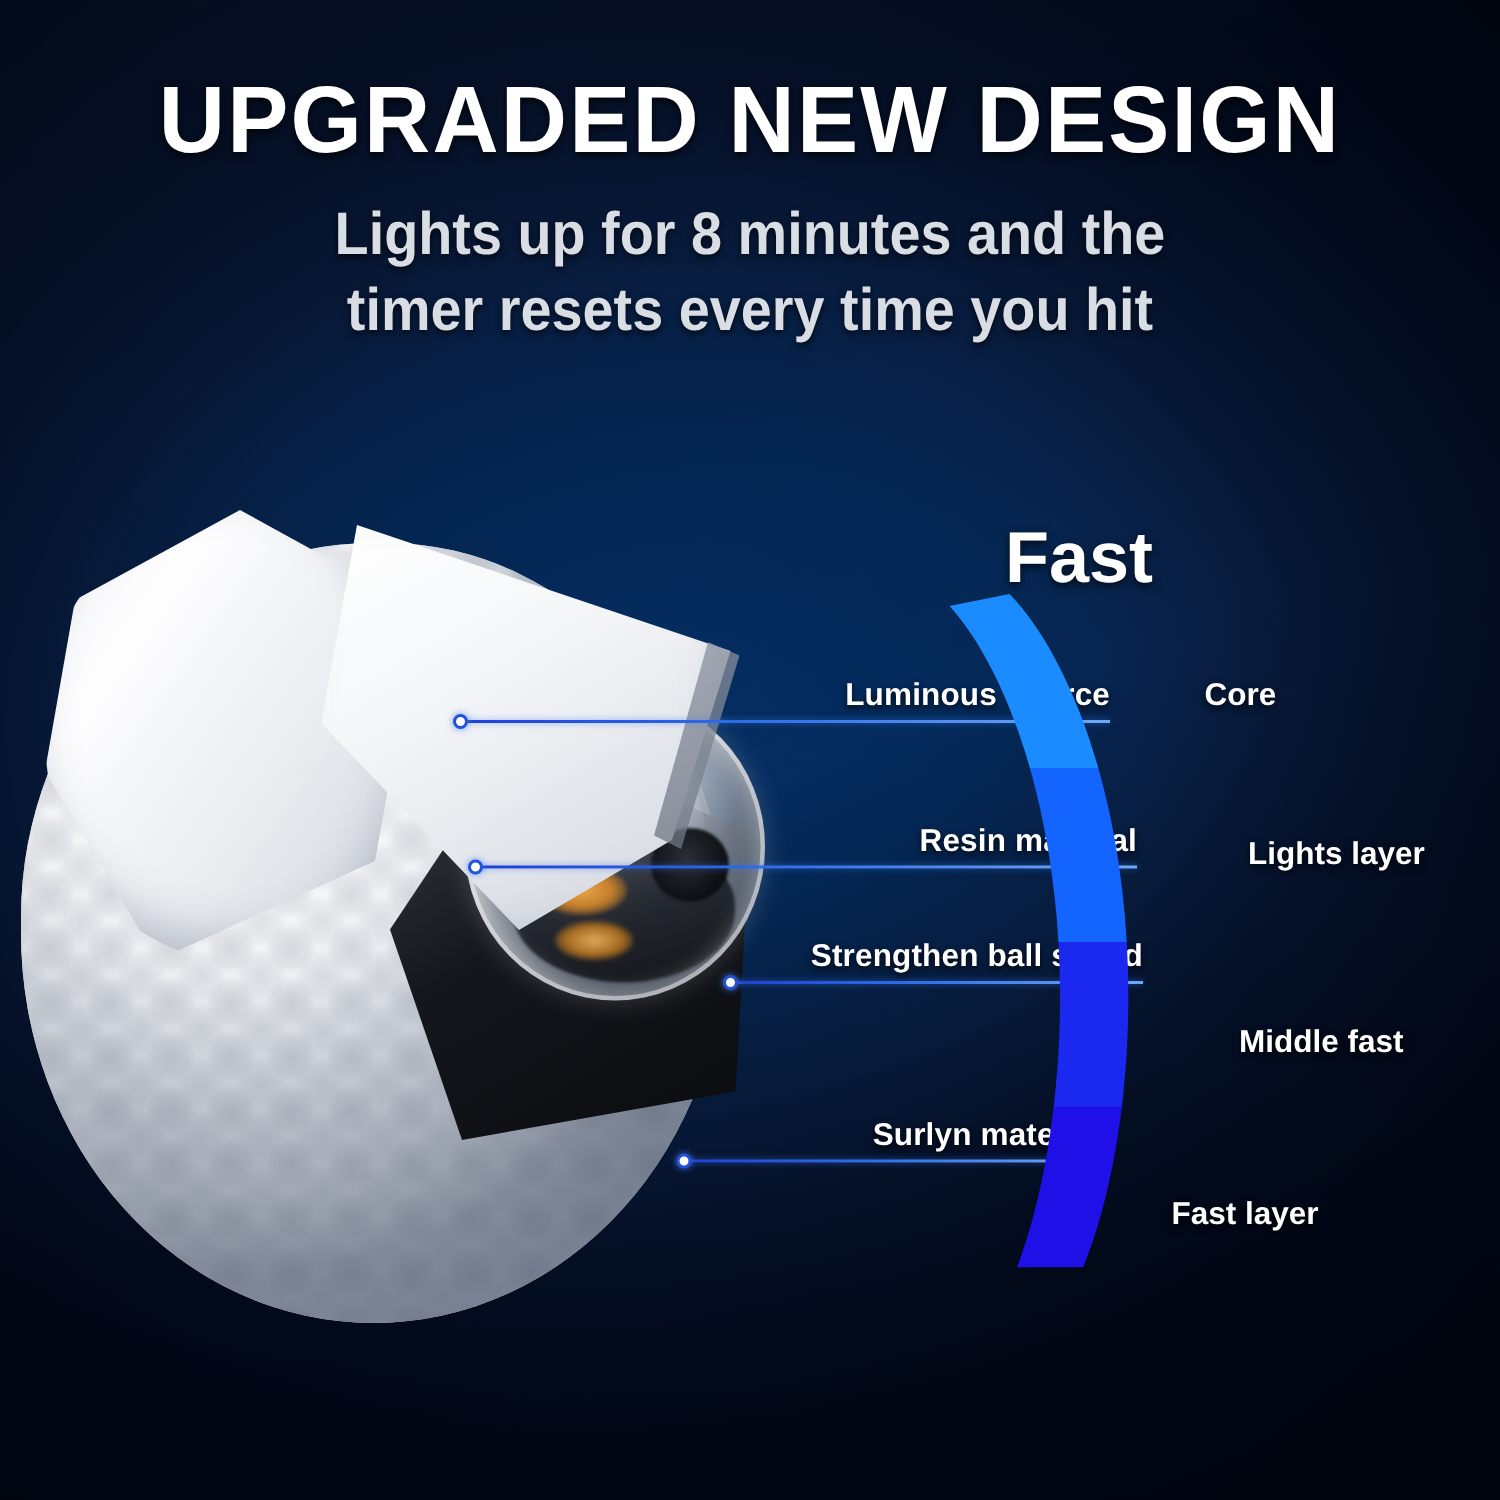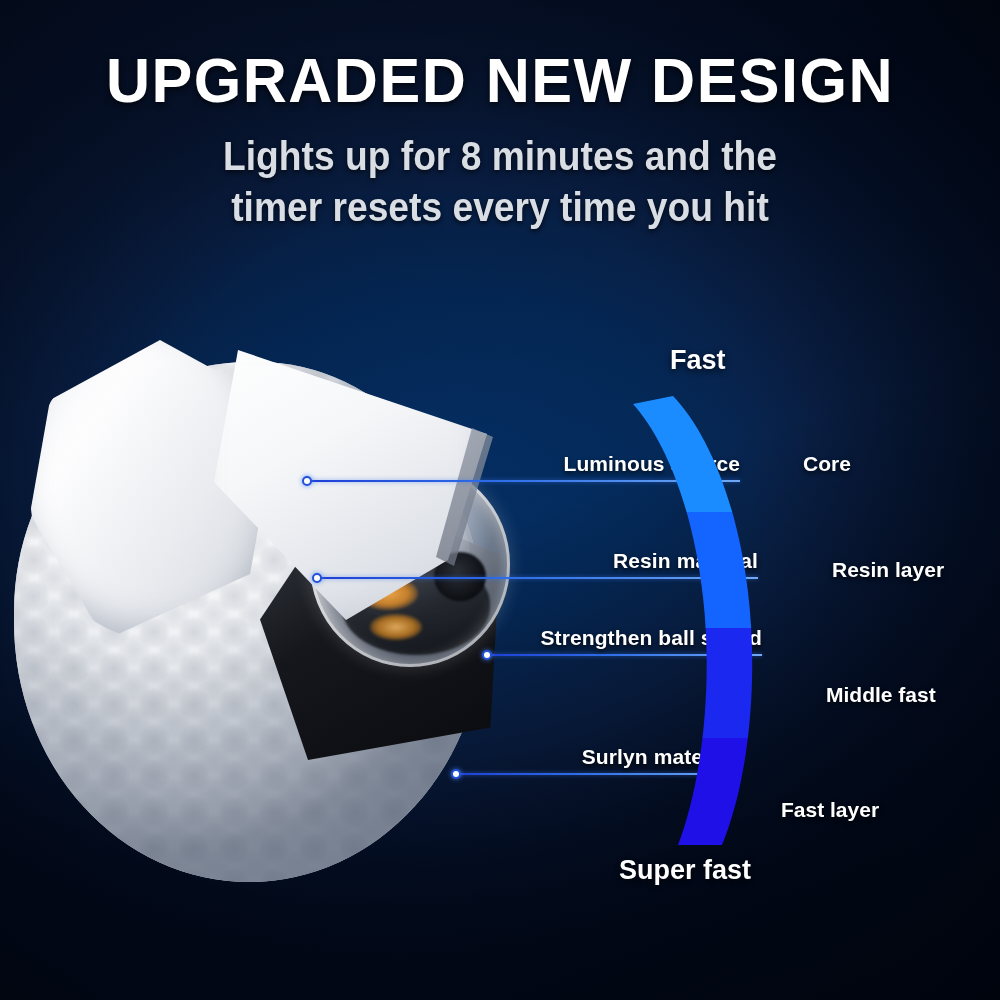--- a/index.html
+++ b/index.html
@@ -226,21 +226,21 @@
     color:#ffffff;
     text-shadow:0 2px 4px rgba(0,0,0,0.8);
     letter-spacing:.1px;
   }
 
   
   #arc { position:absolute; left:0; top:0; width:1000px; height:1000px; }
 
   .speed-word {
     position:absolute;
-    font-size:27px;
+    font-size:48px;
     font-weight:bold;
     color:#ffffff;
     text-shadow:0 2px 6px rgba(0,0,0,0.75);
     white-space:nowrap;
   }
   .layer-word {
     position:absolute;
     font-size:21px;
     font-weight:bold;
     color:#ffffff;
@@ -322,22 +322,21 @@
     </defs>
     <g clip-path="url(#arcclip)">
       <rect id="band0" x="600" y="380" width="220" height="132" fill="#1a8cff"></rect>
       <rect id="band1" x="600" y="512" width="220" height="116" fill="#1464ff"></rect>
       <rect id="band2" x="600" y="628" width="220" height="110" fill="#1a28f0"></rect>
       <rect id="band3" x="600" y="738" width="220" height="130" fill="#2010e8"></rect>
     </g>
   </svg>
 
   <div class="speed-word" id="fast-word" style="left:670px; top:345px;">Fast</div>
-  <div class="speed-word" id="superfast-word" style="left:619px; top:855px;">Super fast</div>
 
   <div id="layer-words">
       <div class="layer-word" style="left: 803px; top: 452px;">Core</div>
-      <div class="layer-word" style="left: 832px; top: 558px;">Resin layer</div>
+      <div class="layer-word" style="left: 832px; top: 558px;">Lights layer</div>
       <div class="layer-word" style="left: 826px; top: 683px;">Middle fast</div>
       <div class="layer-word" style="left: 781px; top: 798px;">Fast layer</div>
     </div>
 
 </div>
 
 </body></html>

